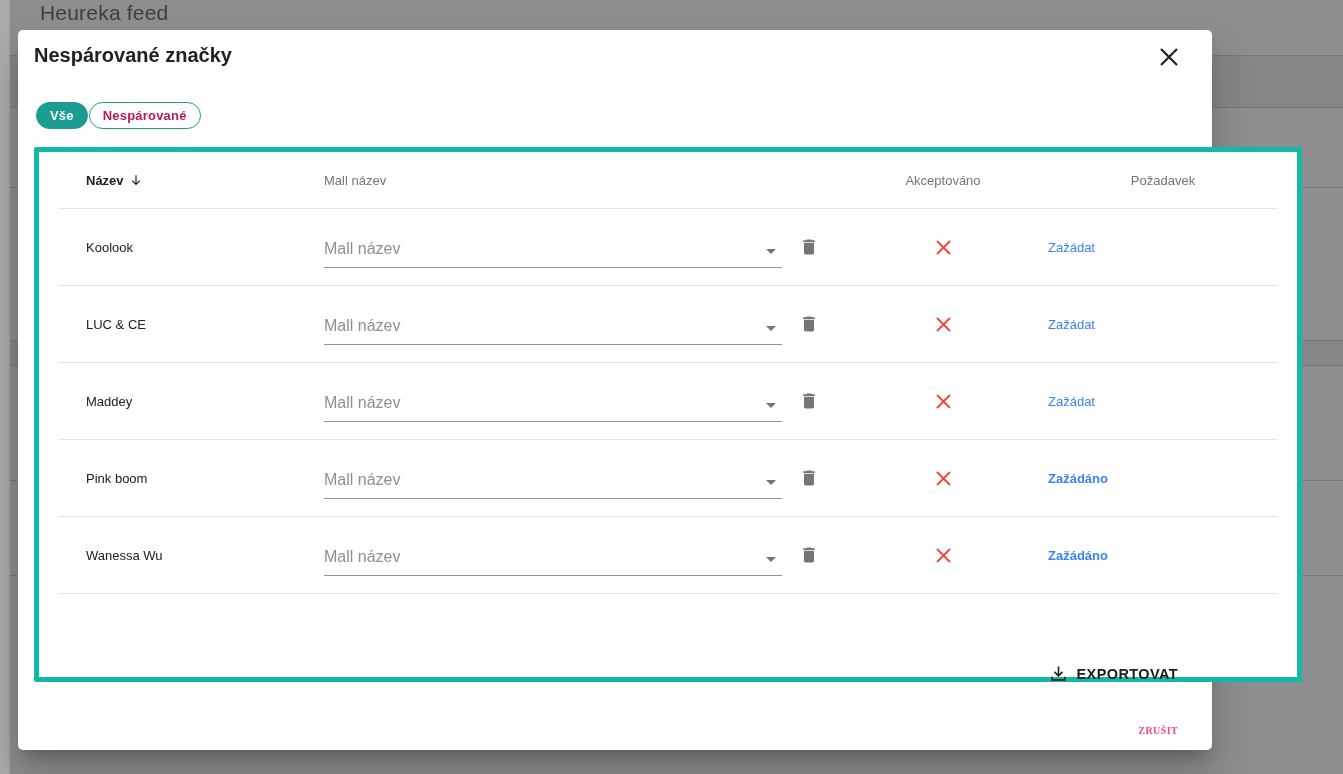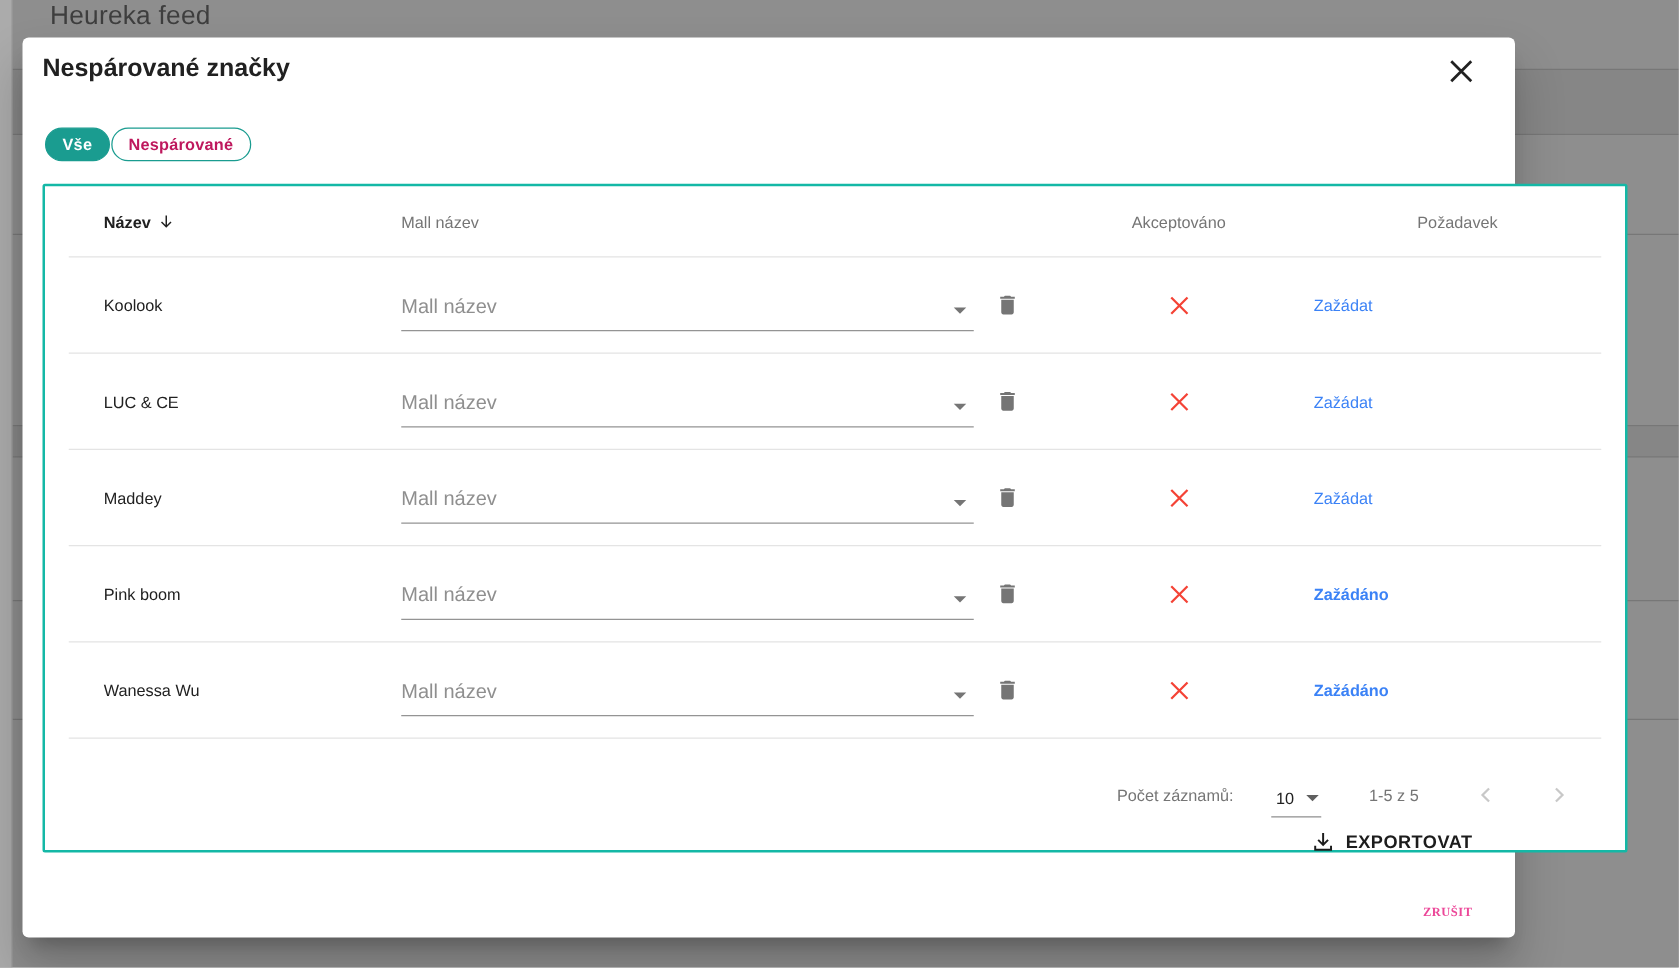--- a/index.html
+++ b/index.html
@@ -49,21 +49,21 @@
     font-size: 13px; font-weight: 600; letter-spacing: .2px;
     display: inline-flex; align-items: center; cursor: pointer;
     border: 1px solid #1A9C90; background: #fff; color: #be185d;
     font-family: "Liberation Sans", sans-serif;
   }
   .chip.active { background: #1A9C90; color: #fff; }
 
   
   .table-card {
     position: absolute; left: 16px; top: 117px; width: 1268px; height: 535px;
-    border: 2px solid #14b8a6; border-radius: 2px; background: #fff;
+    border: 5px solid #14b8a6; border-radius: 2px; background: #fff;
     overflow: hidden;
   }
   .trow, .thead {
     display: grid;
     grid-template-columns: 266px 458px 56px 1fr 230px;
     align-items: center;
     margin: 0 19px;
     border-bottom: 1px solid #E4E4E4;
   }
   .thead { height: 57px; }
@@ -290,38 +290,20 @@
     </div>
     <div class="cell-accepted">
       <svg width="17" height="17" viewBox="0 0 17 17">
         <path d="M2 2 L15 15 M15 2 L2 15" stroke="#F44336" stroke-width="1.8" fill="none"></path>
       </svg>
     </div>
     <div class="cell-request bold">Zažádáno</div>
   </div>
 </div>
 
-    <div class="pagination">
-      <span class="pag-label">Počet záznamů:</span>
-      <div class="page-size">
-        <span class="val">10</span>
-        <span class="caret"></span>
-      </div>
-      <span class="pag-range">1-5 z 5</span>
-      <button class="pag-chev first">
-        <svg width="18" height="18" viewBox="0 0 24 24">
-          <path d="M15 5 L8 12 L15 19" stroke="#C8C8C8" stroke-width="2.4" fill="none"></path>
-        </svg>
-      </button>
-      <button class="pag-chev">
-        <svg width="18" height="18" viewBox="0 0 24 24">
-          <path d="M9 5 L16 12 L9 19" stroke="#C8C8C8" stroke-width="2.4" fill="none"></path>
-        </svg>
-      </button>
-    </div>
   </div>
 
   <div class="footer-actions">
     <button class="export-btn">
       <svg width="19" height="19" viewBox="0 0 24 24">
         <path d="M12 3 v11 M7 10 l5 5 5-5" stroke="#1c1c1c" stroke-width="2" fill="none"></path>
         <path d="M4 16 v4 h16 v-4" stroke="#1c1c1c" stroke-width="2" fill="none"></path>
       </svg>
       <span>EXPORTOVAT</span>
     </button>

